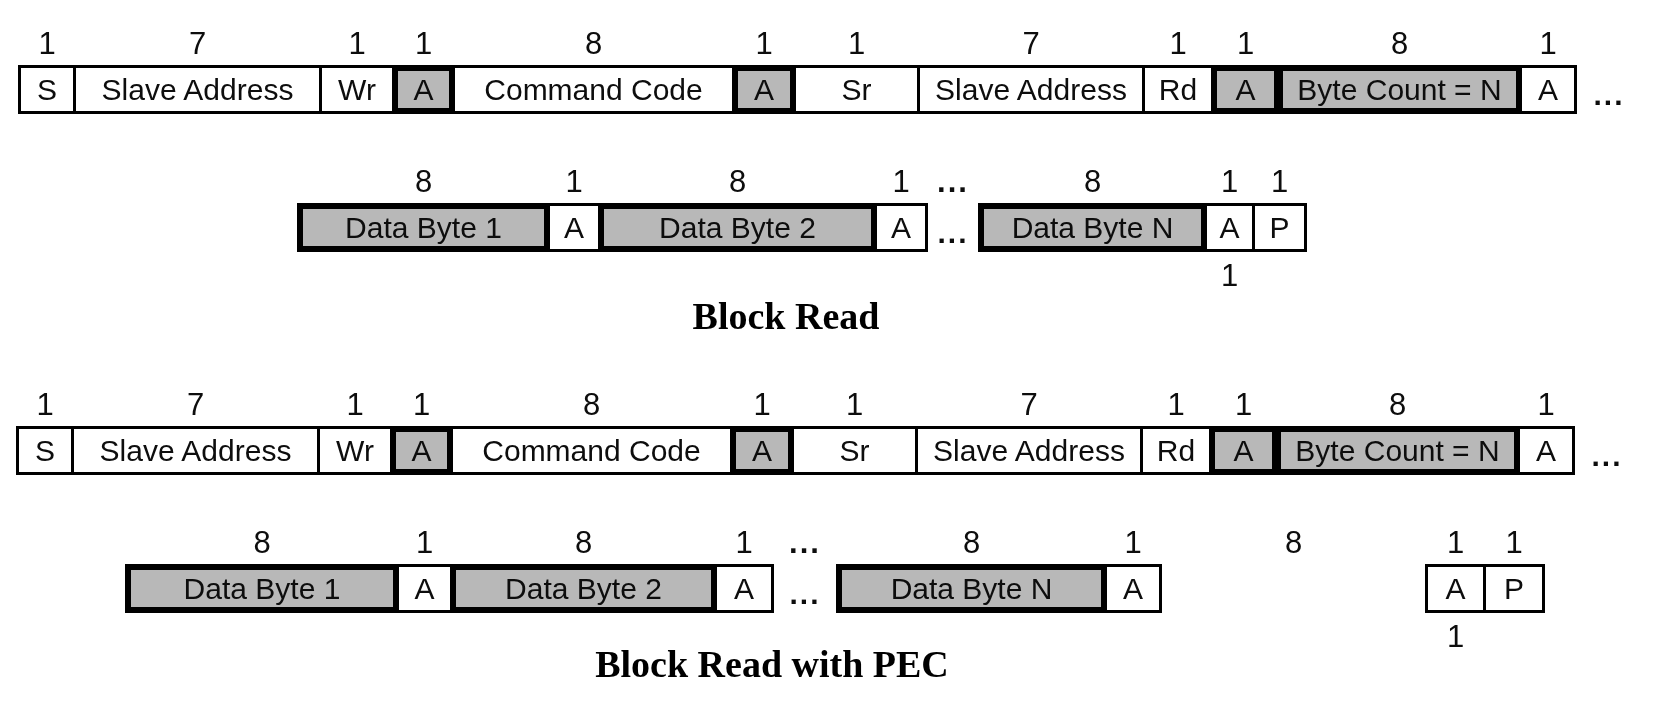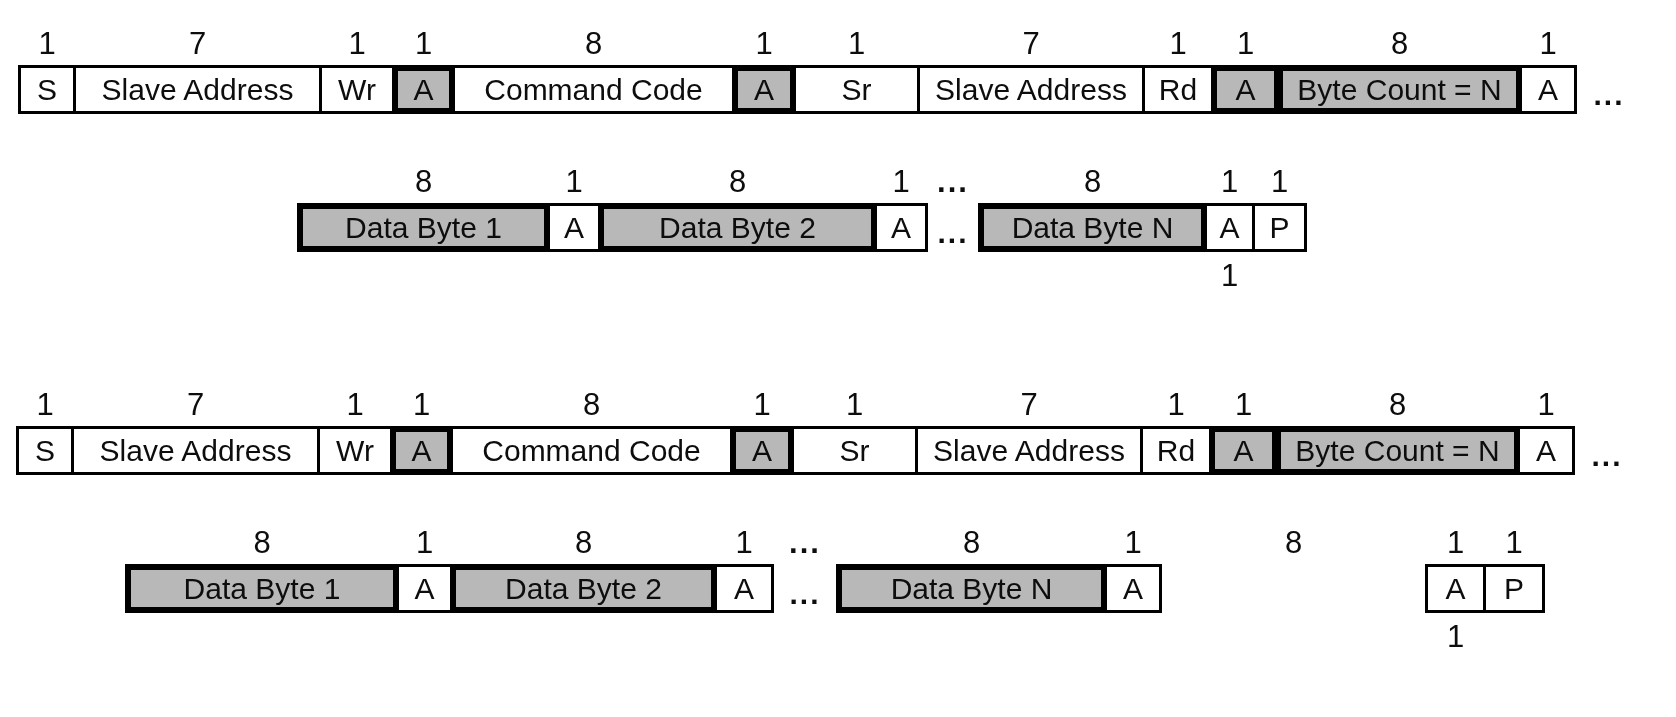--- a/index.html
+++ b/index.html
@@ -182,20 +182,21 @@
       <div class="cell" style="width: 51px;">
         <div class="bits">1</div>
         <div class="fieldbox">A</div>
         <div class="bits-below">1</div>
       </div>
       <div class="cell" style="width: 55px;">
         <div class="bits">1</div>
         <div class="fieldbox">P</div>
       </div>
     </div>
+  <div class="title" id="title-block-read">Block Read</div>
   <div class="proto-row" style="left: 16px; top: 376px;">
       <div class="cell" style="width: 58px;">
         <div class="bits">1</div>
         <div class="fieldbox">S</div>
       </div>
       <div class="cell" style="width: 249px;">
         <div class="bits">7</div>
         <div class="fieldbox">Slave Address</div>
       </div>
       <div class="cell" style="width: 76px;">
@@ -278,13 +279,14 @@
       <div class="cell" style="width: 61px;">
         <div class="bits">1</div>
         <div class="fieldbox">A</div>
         <div class="bits-below">1</div>
       </div>
       <div class="cell" style="width: 62px;">
         <div class="bits">1</div>
         <div class="fieldbox">P</div>
       </div>
     </div>
+  <div class="title" id="title-block-read-pec">Block Read with PEC</div>
 </div>
 
 </body></html>

